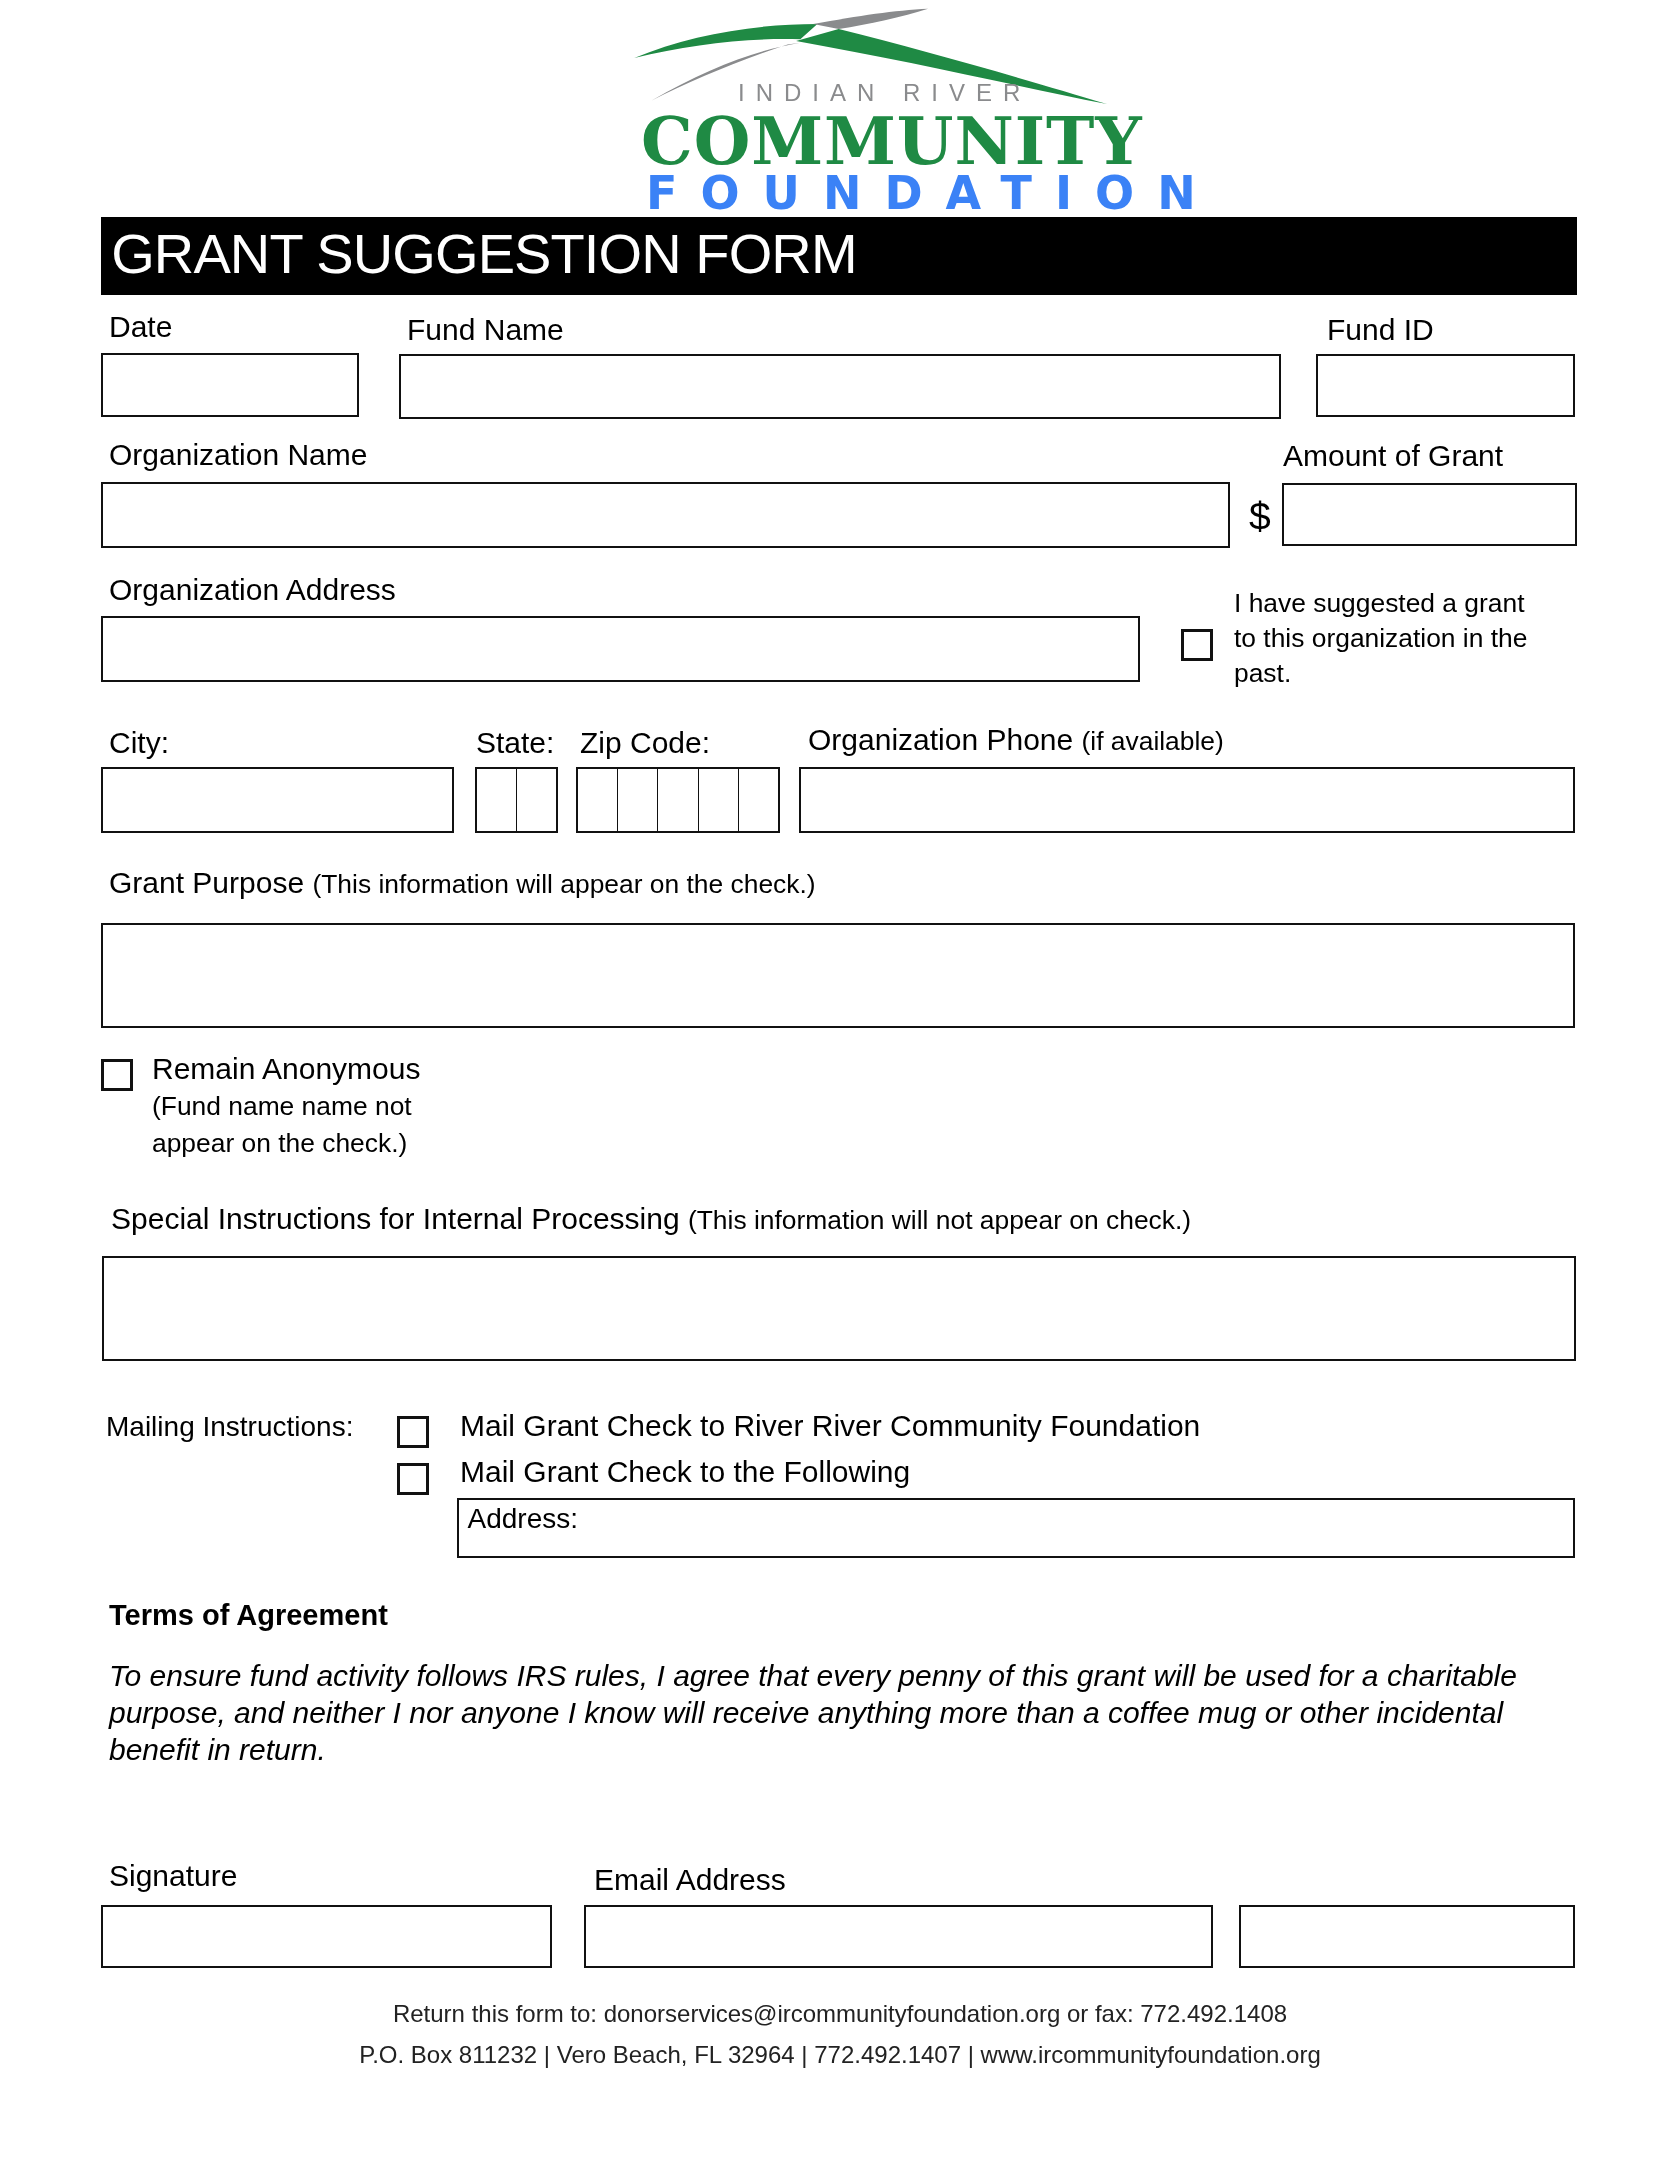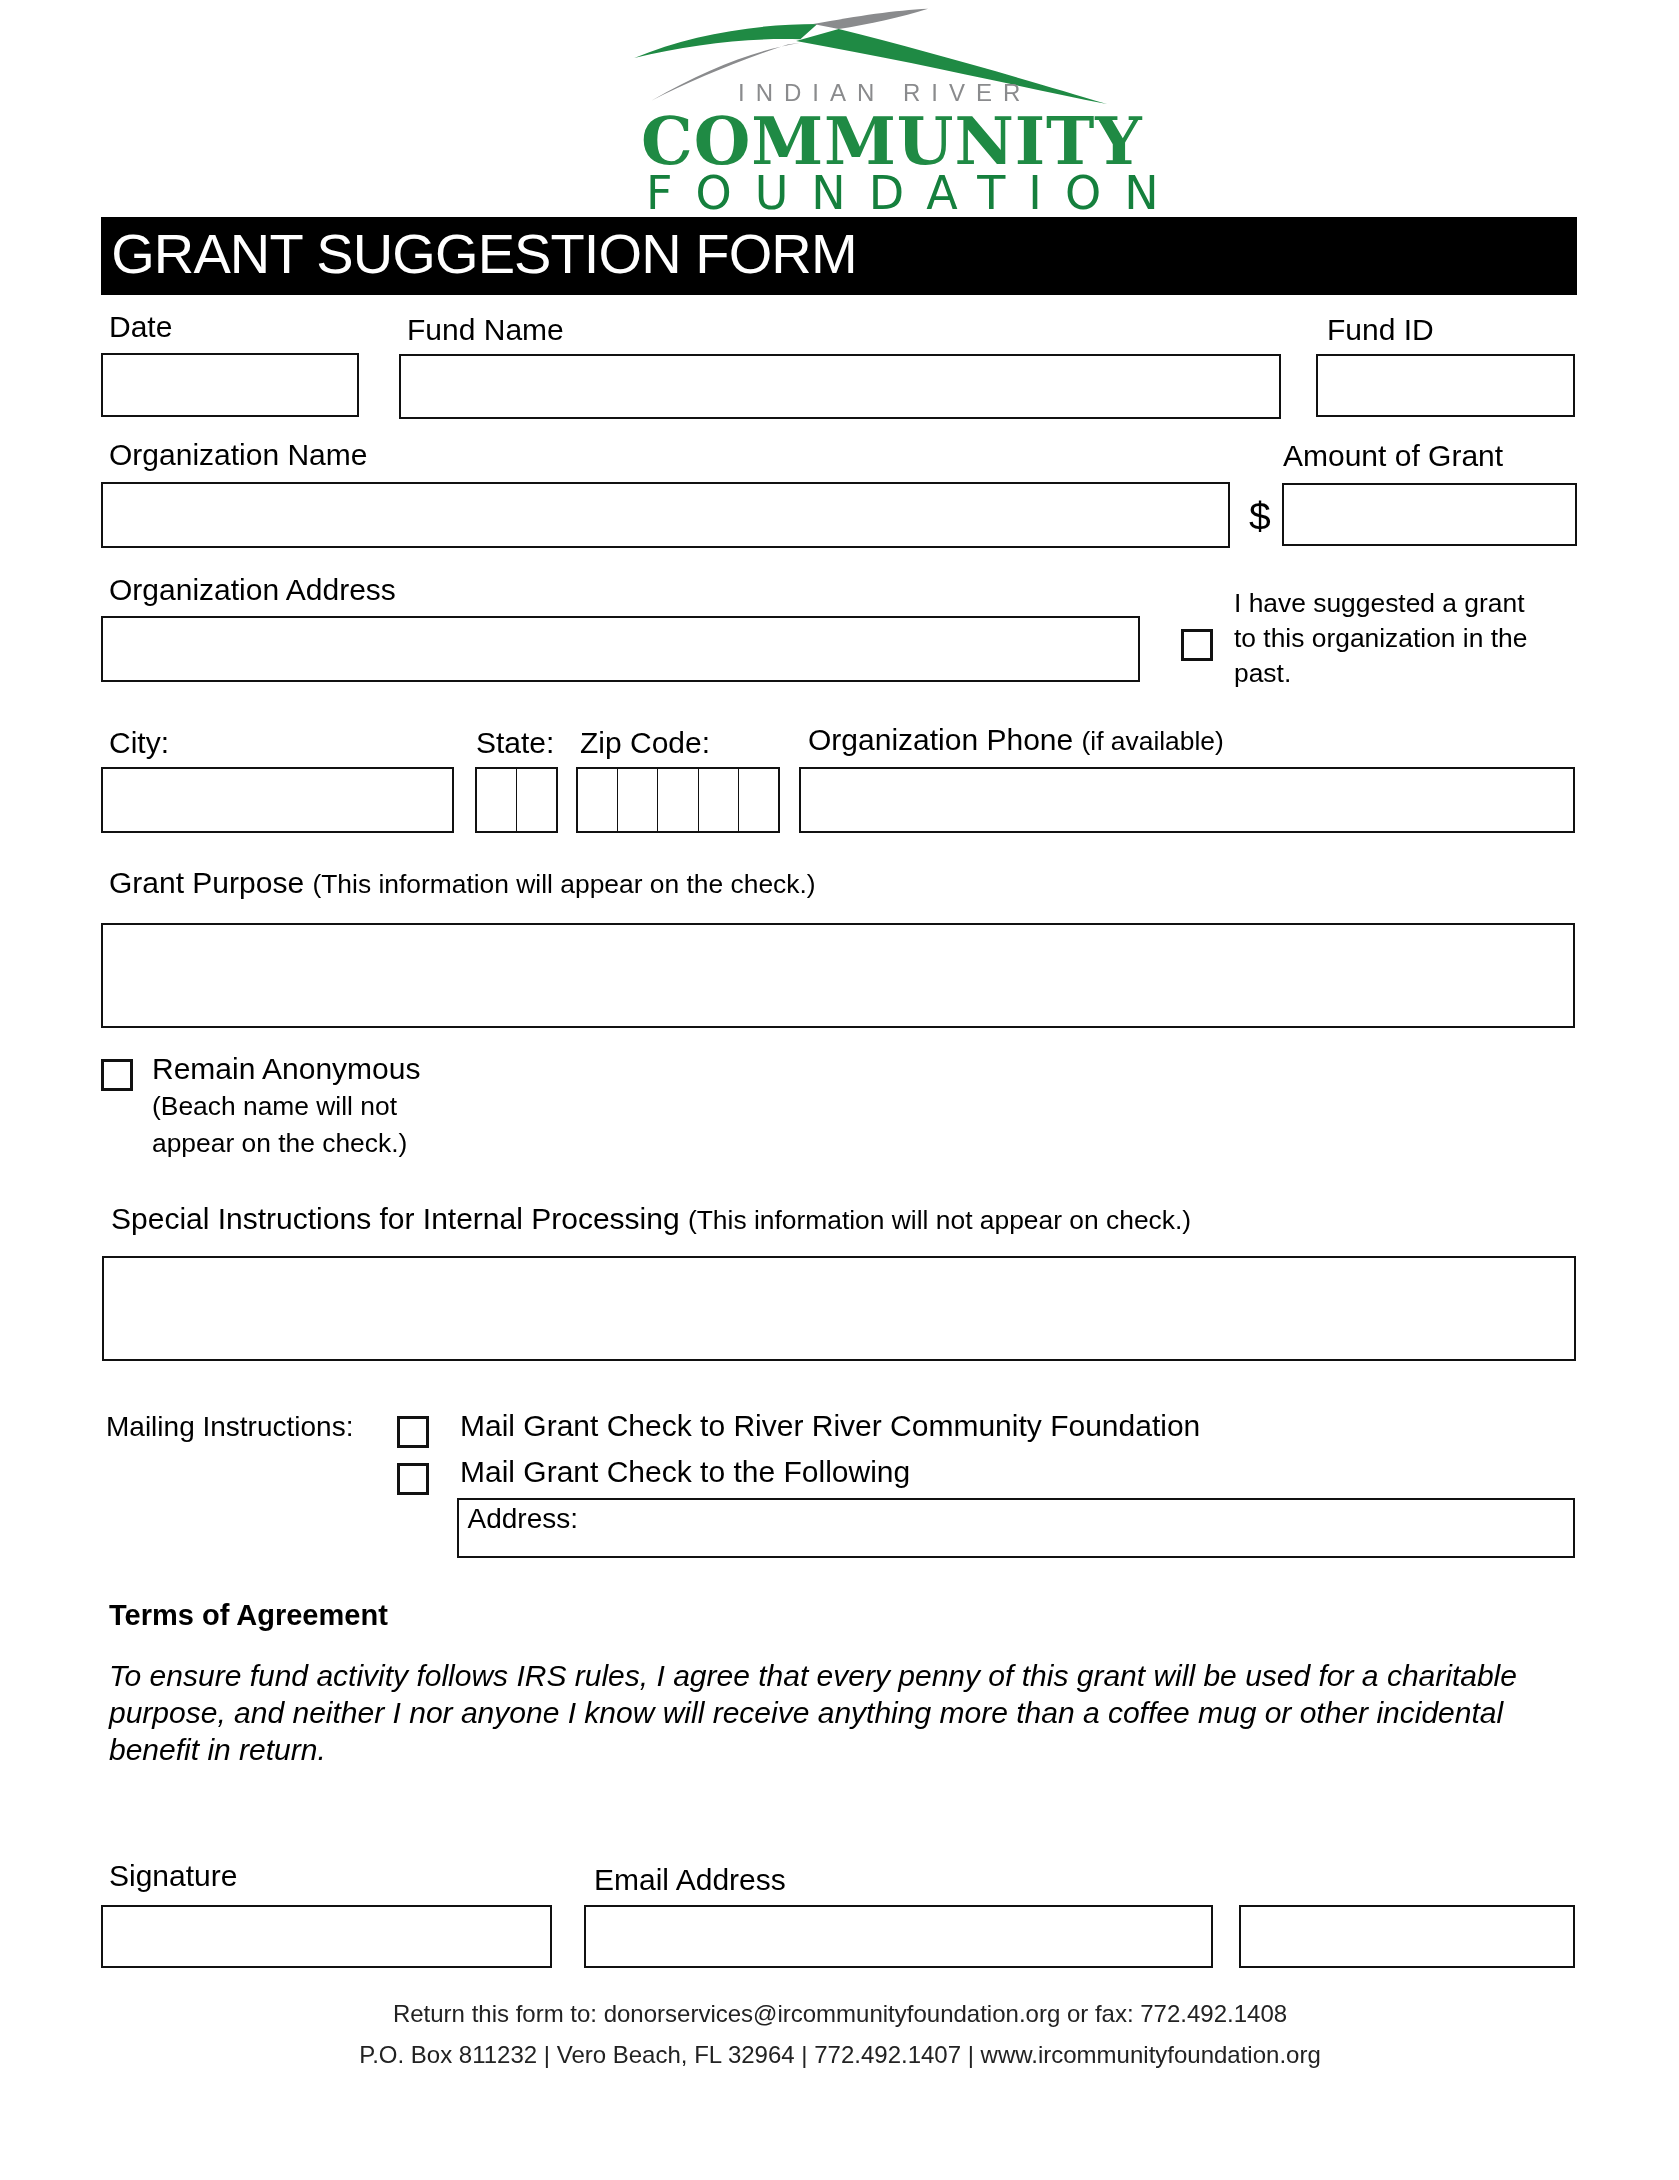--- a/index.html
+++ b/index.html
@@ -11,21 +11,21 @@
   .sub { font-size:26.4px; }
   .cb  { position:absolute; width:32px; height:32px; border:3.4px solid #111; box-sizing:border-box; background:#fff; cursor:pointer; }
   .cells { position:absolute; display:flex; border:2.6px solid #111; box-sizing:border-box; }
   .cells .cell { flex:1; border-right:1.7px solid #111; }
   .cells .cell:last-child { border-right:none; }
   #title-bar { position:absolute; left:101px; top:217px; width:1476px; height:78px; background:#000; }
   #title-text { position:absolute; left:10.2px; top:8.5px; color:#fff; font-size:56px; letter-spacing:-0.9px;
                 font-family:Liberation Sans, sans-serif; font-weight:200; line-height:1; white-space:nowrap; }
   .logo-small { position:absolute; color:#8a8b8d; font-size:24px; letter-spacing:11px; line-height:1; }
   .logo-big { position:absolute; color:#1f8a44; font-size:65px; font-family:"DejaVu Serif", serif; font-weight:bold; letter-spacing:0.9px; line-height:1; }
-  .logo-found { position:absolute; color:#15803d; font-size:46px; letter-spacing:23px; line-height:1; font-family:"DejaVu Sans", sans-serif; font-weight:400; }
+  .logo-found { position:absolute; color:#3b82f6; font-size:46px; letter-spacing:23px; line-height:1; font-family:"DejaVu Sans", sans-serif; font-weight:700; }
   .terms { position:absolute; left:109px; top:1657px; width:1448px; font-size:30px; font-style:italic; line-height:37px; }
   .footer { position:absolute; left:0; width:1680px; text-align:center; font-size:24px; color:#222; }
 </style>
 </head>
 <body>
 
 <div>
   <svg class="abs" style="left:630px;top:0;" width="494" height="111" viewBox="0 0 580 130">
 
     <path d="M5,68 C70,40 150,28 220,28 L200,46 C140,44 70,52 5,68 Z" fill="#1f8a44"></path>
@@ -97,21 +97,21 @@
 
 <div class="lbl" style="left:109px;top:868px;">
   <span>Grant Purpose</span>
   <span class="sub">(This information will appear on the check.)</span>
 </div>
 <div class="box" style="left:101px;top:923px;width:1474px;height:105px;"></div>
 
 <div class="cb" style="left:101px;top:1059px;"></div>
 <div class="lbl" style="left:152px;top:1054px;">Remain Anonymous</div>
 <div class="abs" style="left:152px;top:1088px;font-size:26.4px;line-height:37px;">
-  <div>(Beach name will not</div>
+  <div>(Fund name name not</div>
   <div>appear on the check.)</div>
 </div>
 
 <div class="lbl" style="left:111px;top:1204px;">
   <span>Special Instructions for Internal Processing</span>
   <span class="sub">(This information will not appear on check.)</span>
 </div>
 <div class="box" style="left:102px;top:1256px;width:1474px;height:105px;"></div>
 
 <div class="lbl" style="left:106px;top:1413px;font-size:28px;">Mailing Instructions:</div>

